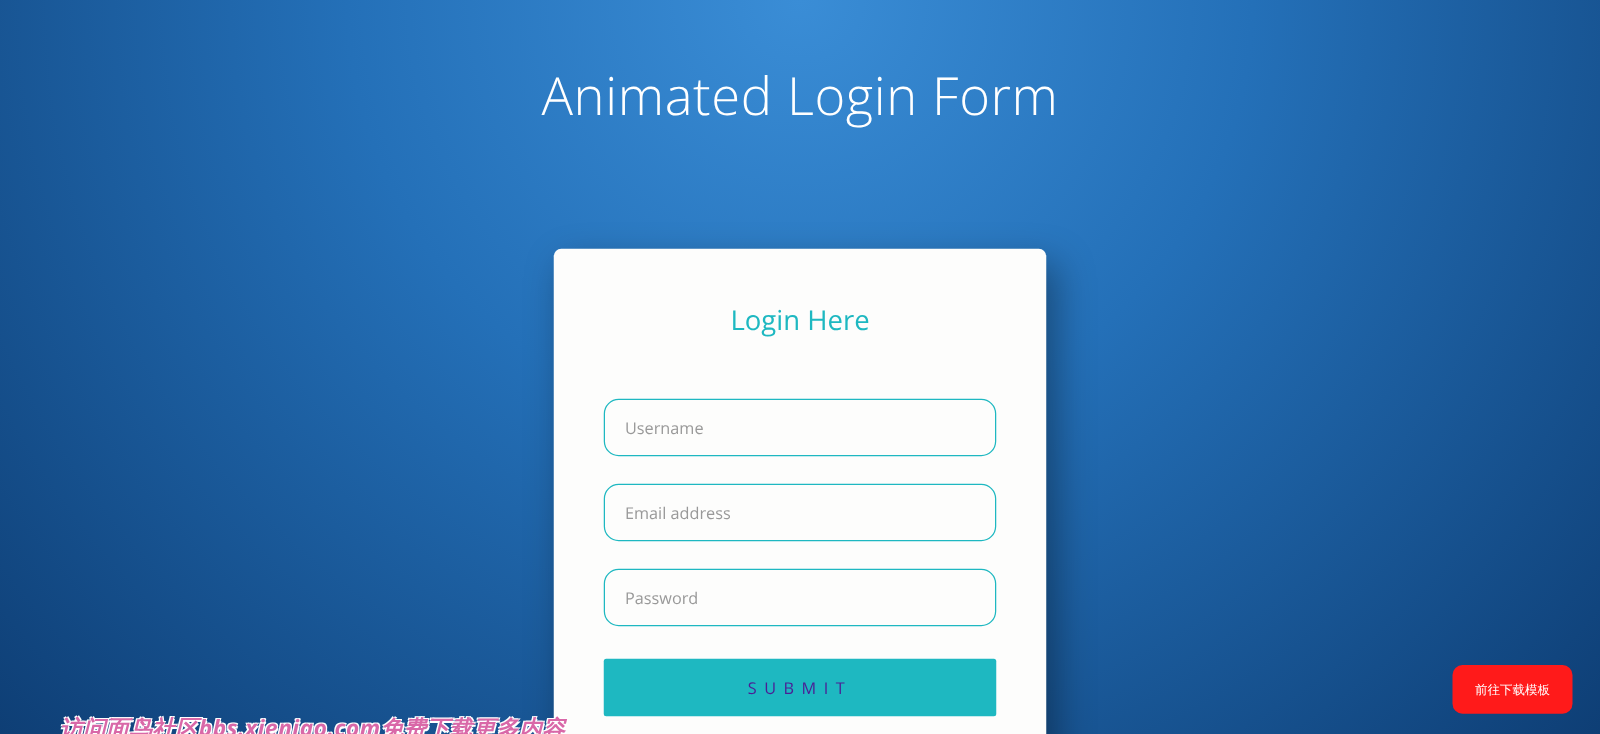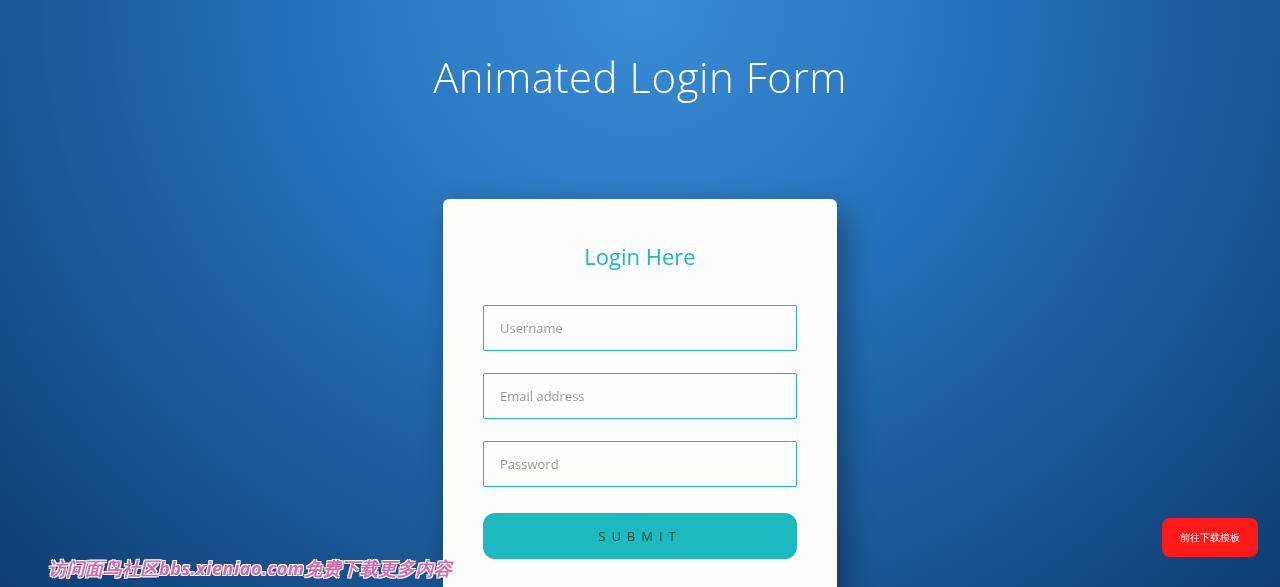--- a/index.html
+++ b/index.html
@@ -39,49 +39,49 @@
       width: 394px;
       padding: 42px 40px 48px 40px;
       box-shadow: 8px 12px 30px rgba(0, 0, 0, 0.35);
     }
     
     .card-title {
       color: #1eb8c1;
       font-size: 22px;
       font-weight: 400;
       text-align: center;
-      margin-bottom: 34px;
+      margin-bottom: 48px;
     }
     
     .form-input {
       width: 100%;
       height: 46px;
       border: 1px solid #1eb8c1;
-      border-radius: 2px;
+      border-radius: 12px;
       padding: 0 16px;
       font-size: 13px;
       color: #555;
       margin-bottom: 22px;
       outline: none;
       background: #fdfdfc;
       font-family: inherit;
     }
     
     .form-input::placeholder {
       color: #999;
       font-size: 13px;
     }
     
     .submit-button {
       width: 100%;
       height: 46px;
       background: #1eb8c1;
-      color: #14532d;
+      color: #4c1d95;
       border: none;
-      border-radius: 12px;
+      border-radius: 2px;
       font-size: 13px;
       letter-spacing: 6px;
       font-weight: 400;
       cursor: pointer;
       margin-top: 4px;
       font-family: inherit;
     }
     
     .download-button {
       position: absolute;

